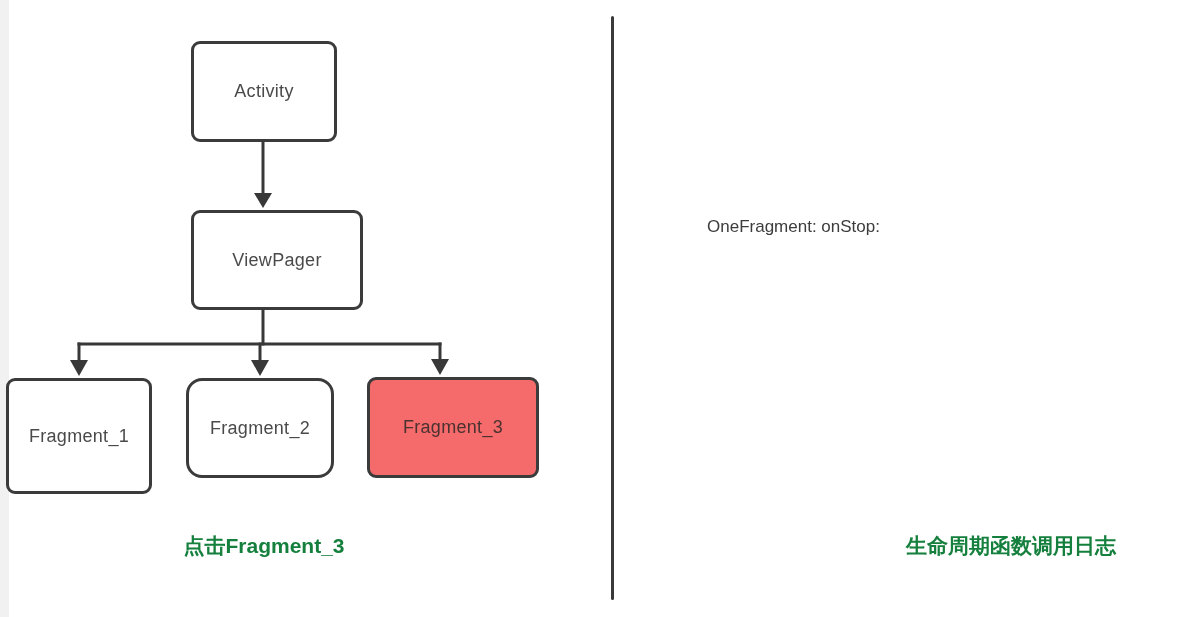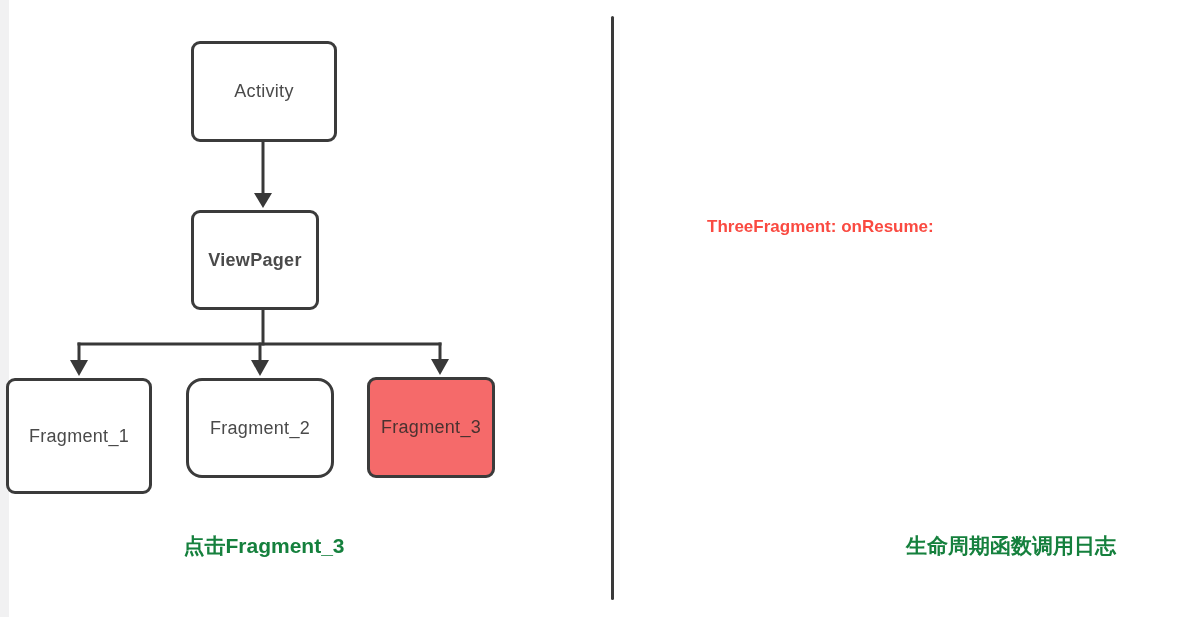--- a/index.html
+++ b/index.html
@@ -25,24 +25,24 @@
     border: 3px solid #3b3b3b;
     border-radius: 9px;
     display: flex;
     align-items: center;
     justify-content: center;
     font-size: 18px;
     color: #4a4a4a;
     letter-spacing: 0.3px;
   }
   .node-activity   { left: 191px; top: 41px;  width: 146px; height: 101px; }
-  .node-viewpager  { left: 191px; top: 210px; width: 128px; height: 100px; font-weight: bold; }
+  .node-viewpager  { left: 191px; top: 210px; width: 172px; height: 100px; }
   .node-fragment1  { left: 6px;   top: 378px; width: 146px; height: 116px; }
   .node-fragment2  { left: 186px; top: 378px; width: 148px; height: 100px; border-radius: 16px; }
-  .node-fragment3  { left: 367px; top: 377px; width: 128px; height: 101px; background: #f56a6a; color: #4a3230; }
+  .node-fragment3  { left: 367px; top: 377px; width: 172px; height: 101px; background: #f56a6a; color: #4a3230; }
   .connectors {
     position: absolute;
     left: 0; top: 0;
     pointer-events: none;
   }
   
   .divider {
     position: absolute;
     left: 611px; top: 16px;
     width: 3px; height: 584px;
@@ -118,19 +118,19 @@
     <div class="node node-fragment2">Fragment_2</div>
     <div class="node node-fragment3">Fragment_3</div>
 
     <div class="caption diagram-caption">点击Fragment_3</div>
   </div>
 
   <div class="divider"></div>
 
   <div>
     <div class="log-lines">
-      <div class="log-line highlight">ThreeFragment: onResume:</div>
+      <div class="log-line">OneFragment: onStop:</div>
     </div>
 
     <div class="caption log-caption">生命周期函数调用日志</div>
   </div>
 
 </div>
 
 </body></html>

